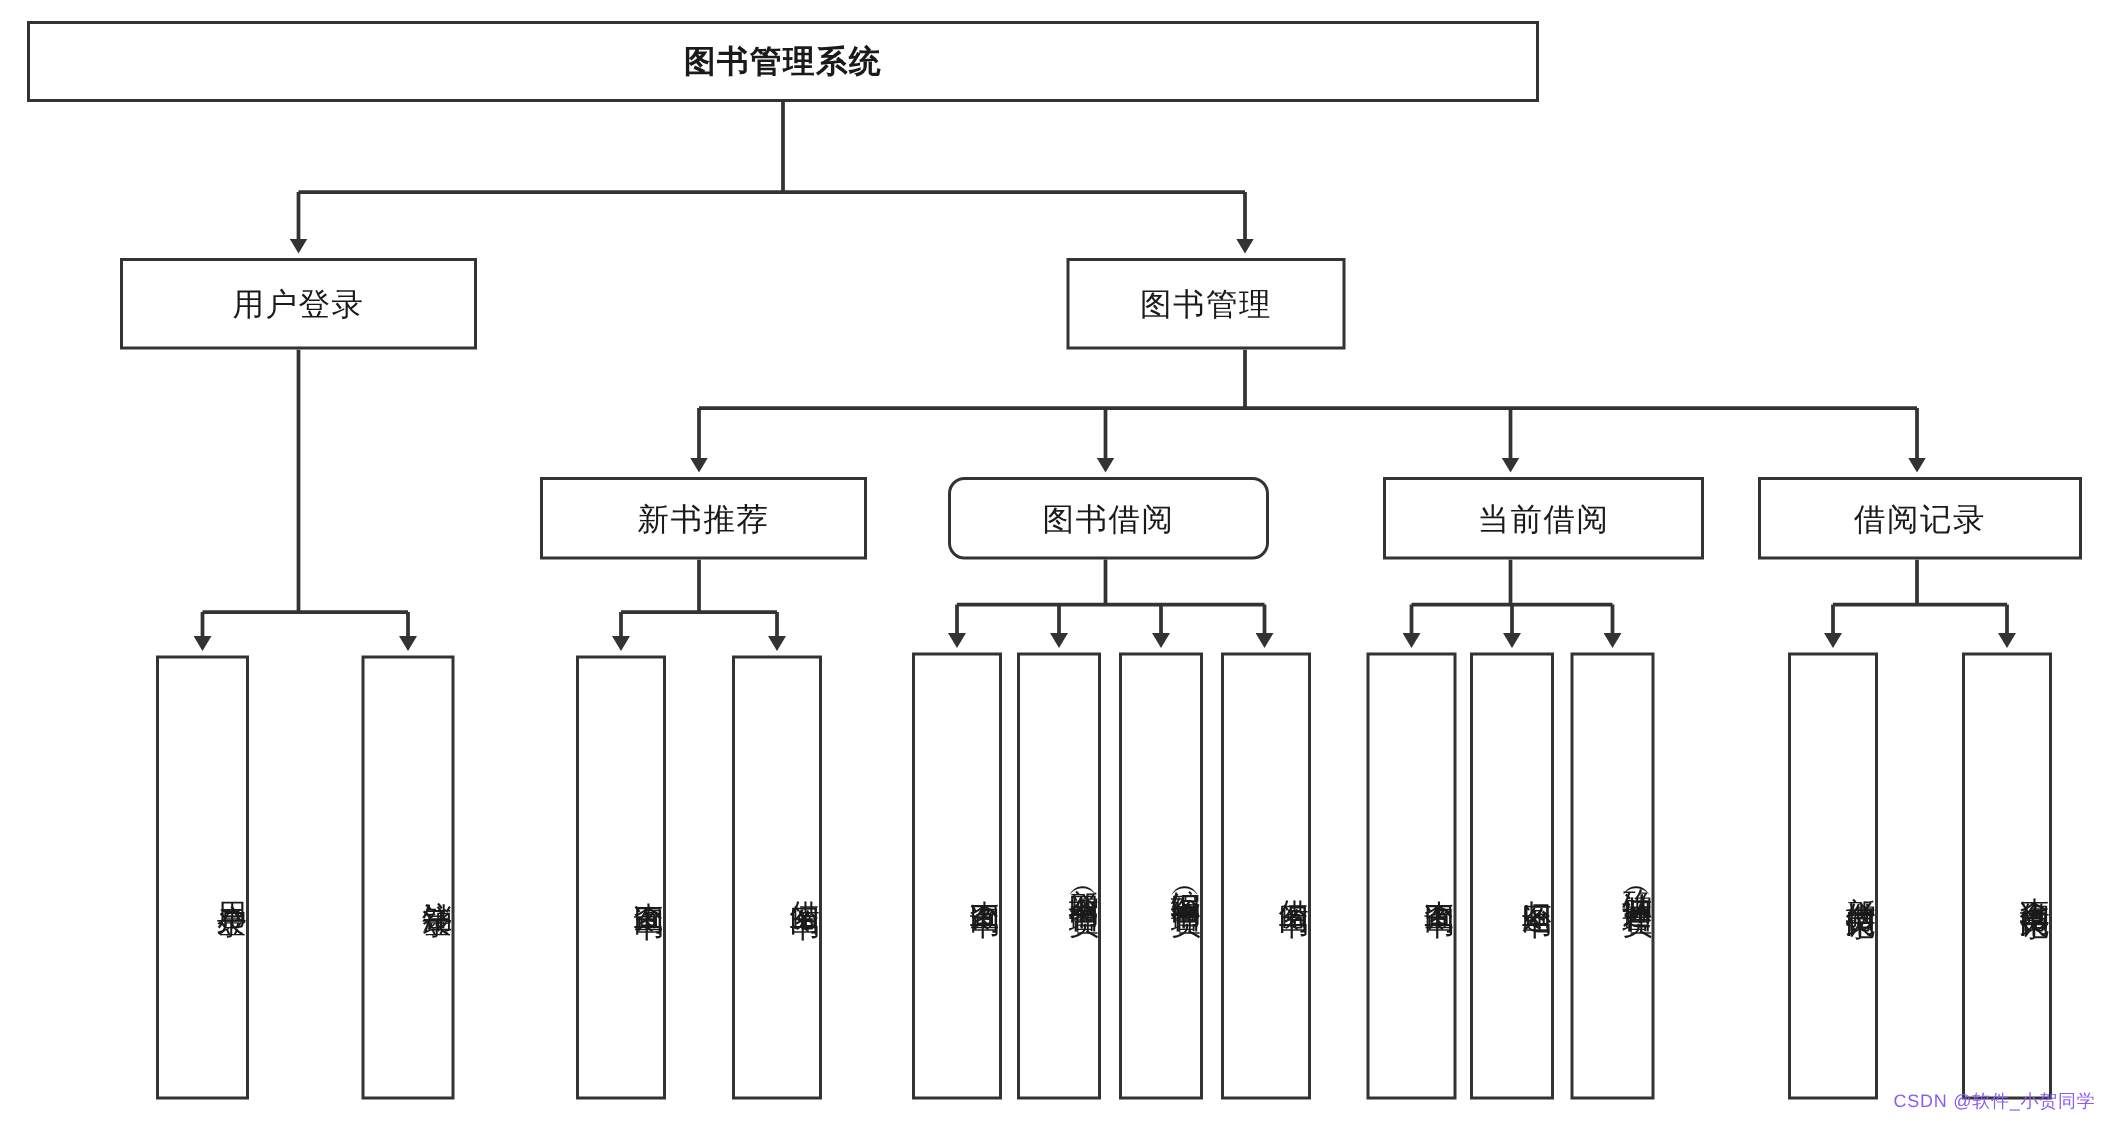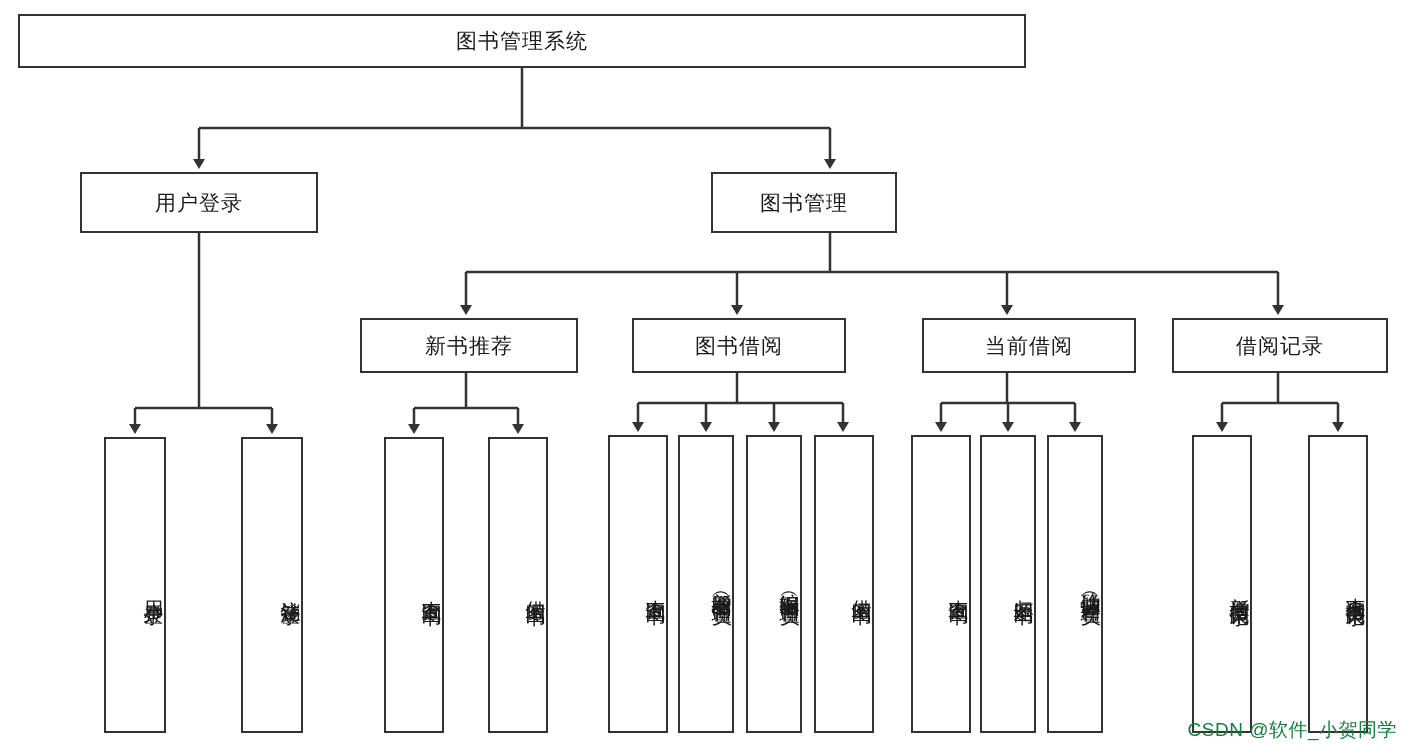--- a/index.html
+++ b/index.html
@@ -52,22 +52,22 @@
     padding-top: 4px;
   }
   .node-label {
     display: block;
     white-space: pre;
   }
   #watermark {
     position: absolute;
     right: 8px;
     bottom: 4px;
-    font-size: 19px;
-    color: #15803d;
+    font-size: 12px;
+    color: #8b5cf6;
     letter-spacing: 0.5px;
     white-space: nowrap;
   }
 </style>
 </head>
 <body>
 
 <div id="canvas">
 
   <svg id="wires" viewBox="0 0 1405 747" xmlns="http://www.w3.org/2000/svg">
@@ -116,35 +116,35 @@
       <path d="M1008,403 L1008,423" marker-end="url(#arrow)"></path>
       <path d="M1075,403 L1075,423" marker-end="url(#arrow)"></path>
 
       <path d="M1278,373 L1278,403"></path>
       <path d="M1222,403 L1338,403"></path>
       <path d="M1222,403 L1222,423" marker-end="url(#arrow)"></path>
       <path d="M1338,403 L1338,423" marker-end="url(#arrow)"></path>
     </g>
   </svg>
 
-  <div class="node horiz" style="left:18px; top:14px; width:1008px; height:54px;">
+  <div class="node horiz" style="left:18px; top:14px; width:1008px; height:54px;font-weight:bold;">
     <span class="node-label">图书管理系统</span>
   </div>
 
   <div class="node horiz" style="left:80px; top:172px; width:238px; height:61px;">
     <span class="node-label">用户登录</span>
   </div>
   <div class="node horiz" style="left:711px; top:172px; width:186px; height:61px;">
     <span class="node-label">图书管理</span>
   </div>
 
   <div class="node horiz" style="left:360px; top:318px; width:218px; height:55px;">
     <span class="node-label">新书推荐</span>
   </div>
-  <div class="node horiz" style="left:632px; top:318px; width:214px; height:55px;">
+  <div class="node horiz" style="left:632px; top:318px; width:214px; height:55px;border-radius:11px;">
     <span class="node-label">图书借阅</span>
   </div>
   <div class="node horiz" style="left:902px; top:318px; width:214px; height:55px;margin-left:20px;">
     <span class="node-label">当前借阅</span>
   </div>
   <div class="node horiz" style="left:1172px; top:318px; width:216px; height:55px;">
     <span class="node-label">借阅记录</span>
   </div>
 
   <div class="node vert" style="left:104px; top:437px; width:62px; height:296px;">

